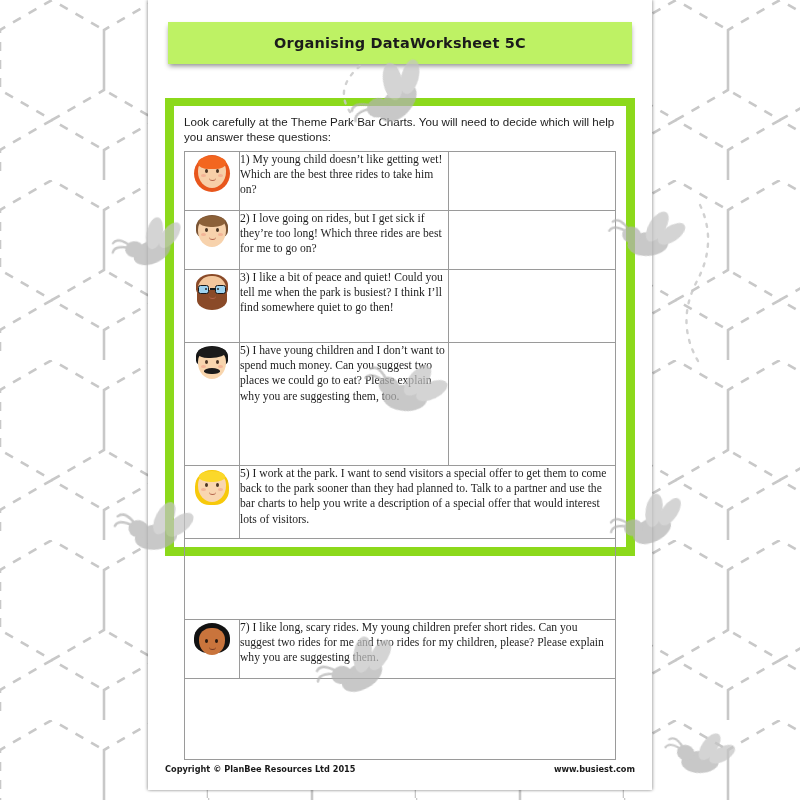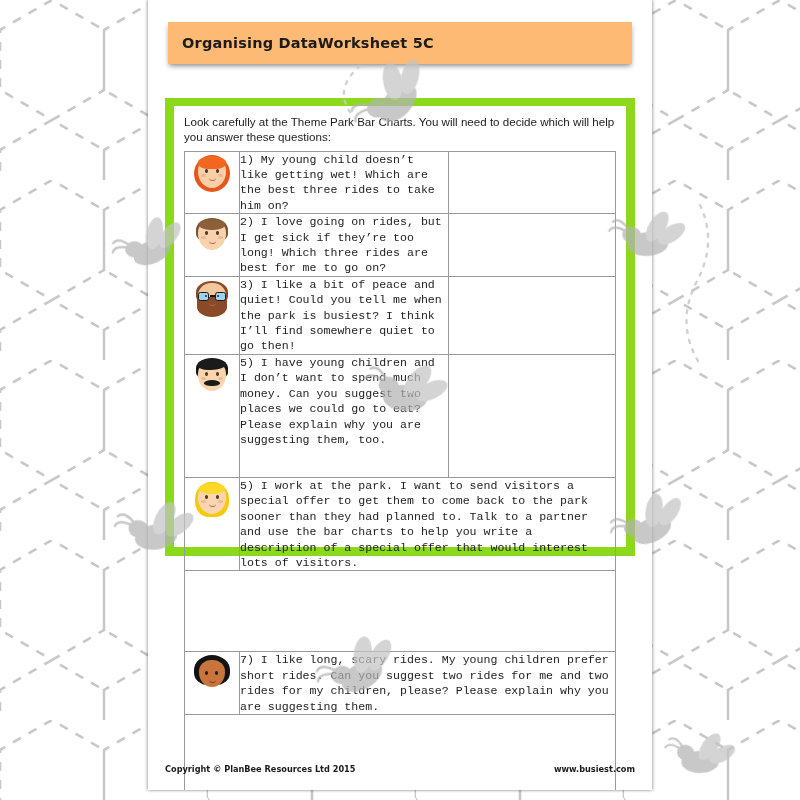--- a/index.html
+++ b/index.html
@@ -42,25 +42,25 @@
     overflow: hidden;
   }
 
   
   #title-bar {
     position: absolute;
     left: 20px;
     top: 22px;
     width: 464px;
     height: 42px;
-    background: #fdba74;
+    background: #bef264;
     box-shadow: 0 3px 5px -1px rgba(0,0,0,0.45);
     display: flex;
     align-items: center;
-    justify-content: flex-start;
+    justify-content: center;
     padding: 0 14px;
     box-sizing: border-box;
   }
   .titletext {
     font-family: "DejaVu Sans", sans-serif;
     font-weight: bold;
     font-size: 14.5px;
     color: #1b1b1b;
     letter-spacing: 0.2px;
     white-space: nowrap;
@@ -139,21 +139,21 @@
     vertical-align: middle;
     padding: 3px 0;
   }
   td.qtext-cell {
     padding: 6px 7px 6px 7px;
   }
   td.answer-cell {
     width: 166px;
   }
   .qtext {
-    font-family: Liberation Mono, monospace;
+    font-family: Liberation Serif, serif;
     font-size: 11.6px;
     line-height: 1.33;
     color: #1d1d1d;
   }
 
   
   .face {
     position: relative;
     width: 42px;
     height: 42px;

